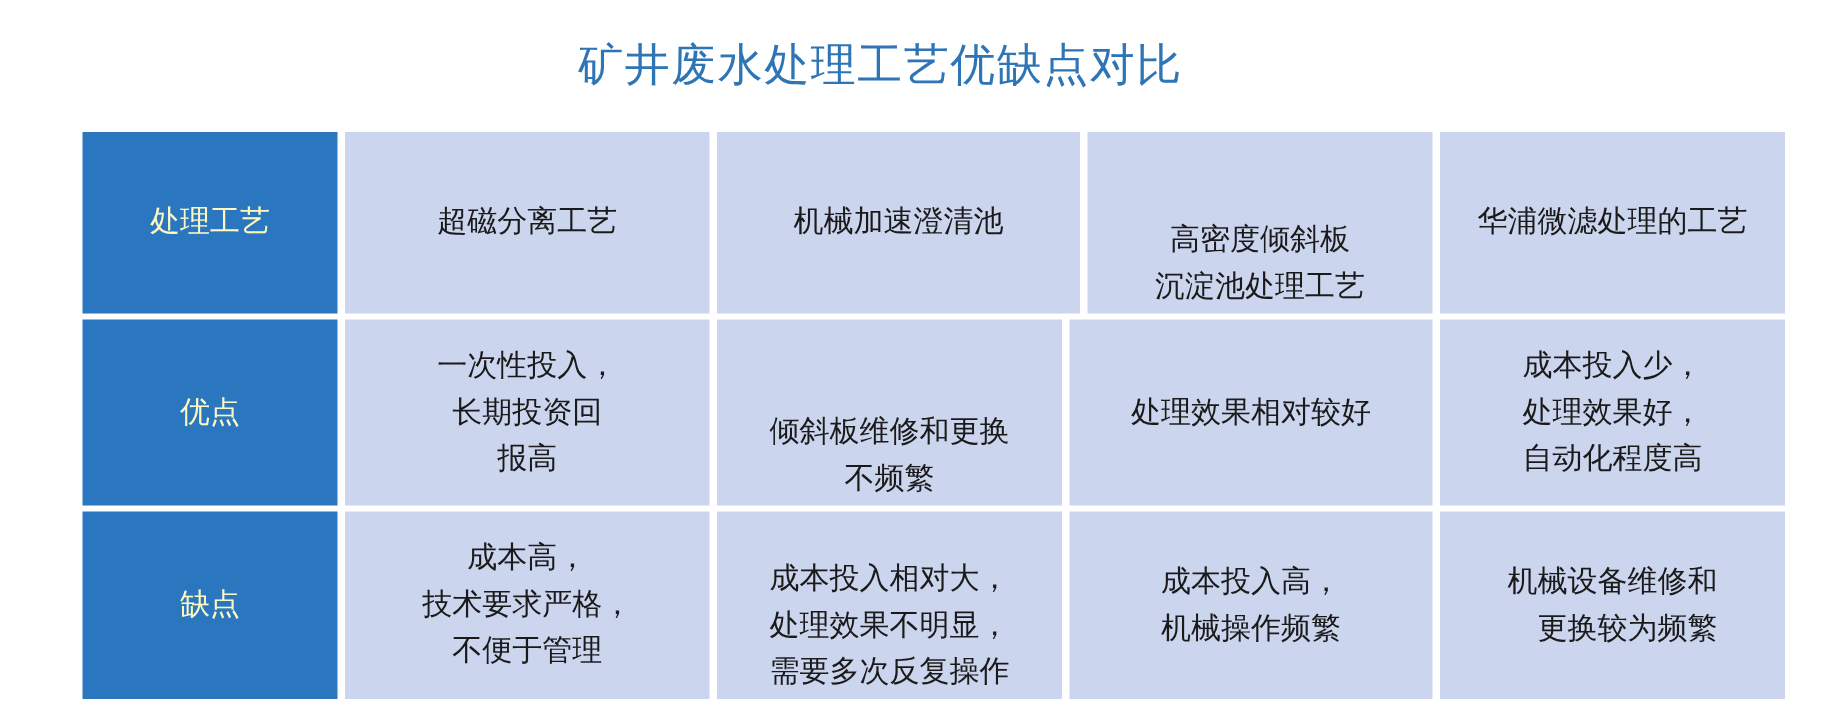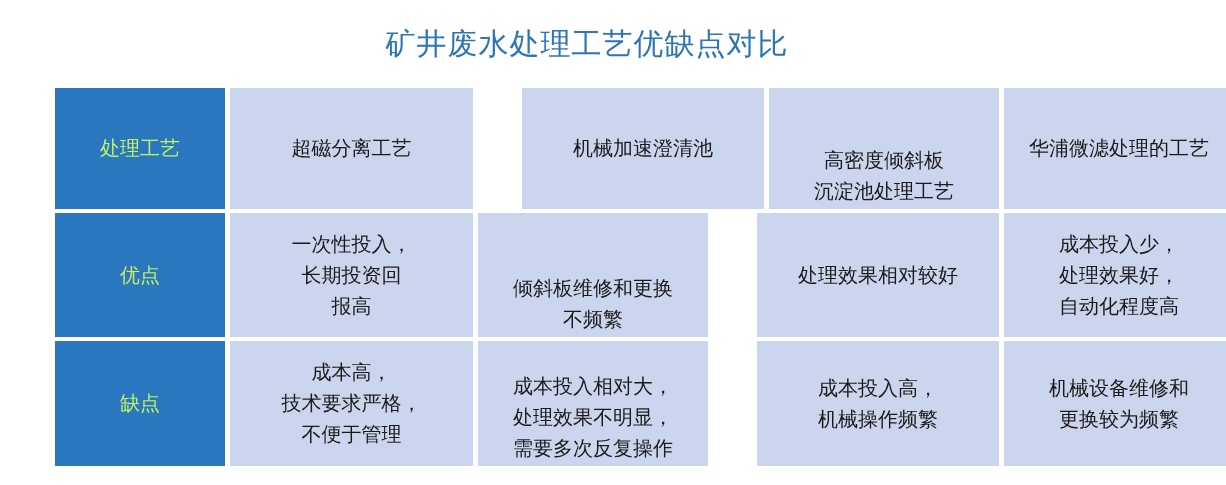--- a/index.html
+++ b/index.html
@@ -57,28 +57,28 @@
     text-align: center;
     box-sizing: border-box;
     padding: 2px 6px;
     font-size: 20px;
     line-height: 31px;
     color: #1a1a1a;
     background: #CCD5EE;
   }
   .cell.label {
     background: #2A76BF;
-    color: #bef264;
+    color: #fef9c3;
     font-size: 20px;
   }
   .c0 { width: 170px; flex: 0 0 170px; }
   .c1 { width: 243px; flex: 0 0 243px; }
-  .c2 { width: 242px; flex: 0 0 242px; margin-left: 44px; }
+  .c2 { width: 242px; flex: 0 0 242px; }
   .c3 { width: 230px; flex: 0 0 230px; align-items: flex-end; }
-  .c4 { width: 230px; flex: 0 0 230px; }
+  .c4 { width: 230px; flex: 0 0 230px; text-align: right; }
   .cell-text {
     display: block;
     white-space: pre-line;
   }
 </style>
 </head>
 <body>
 
 <div class="page">
 

